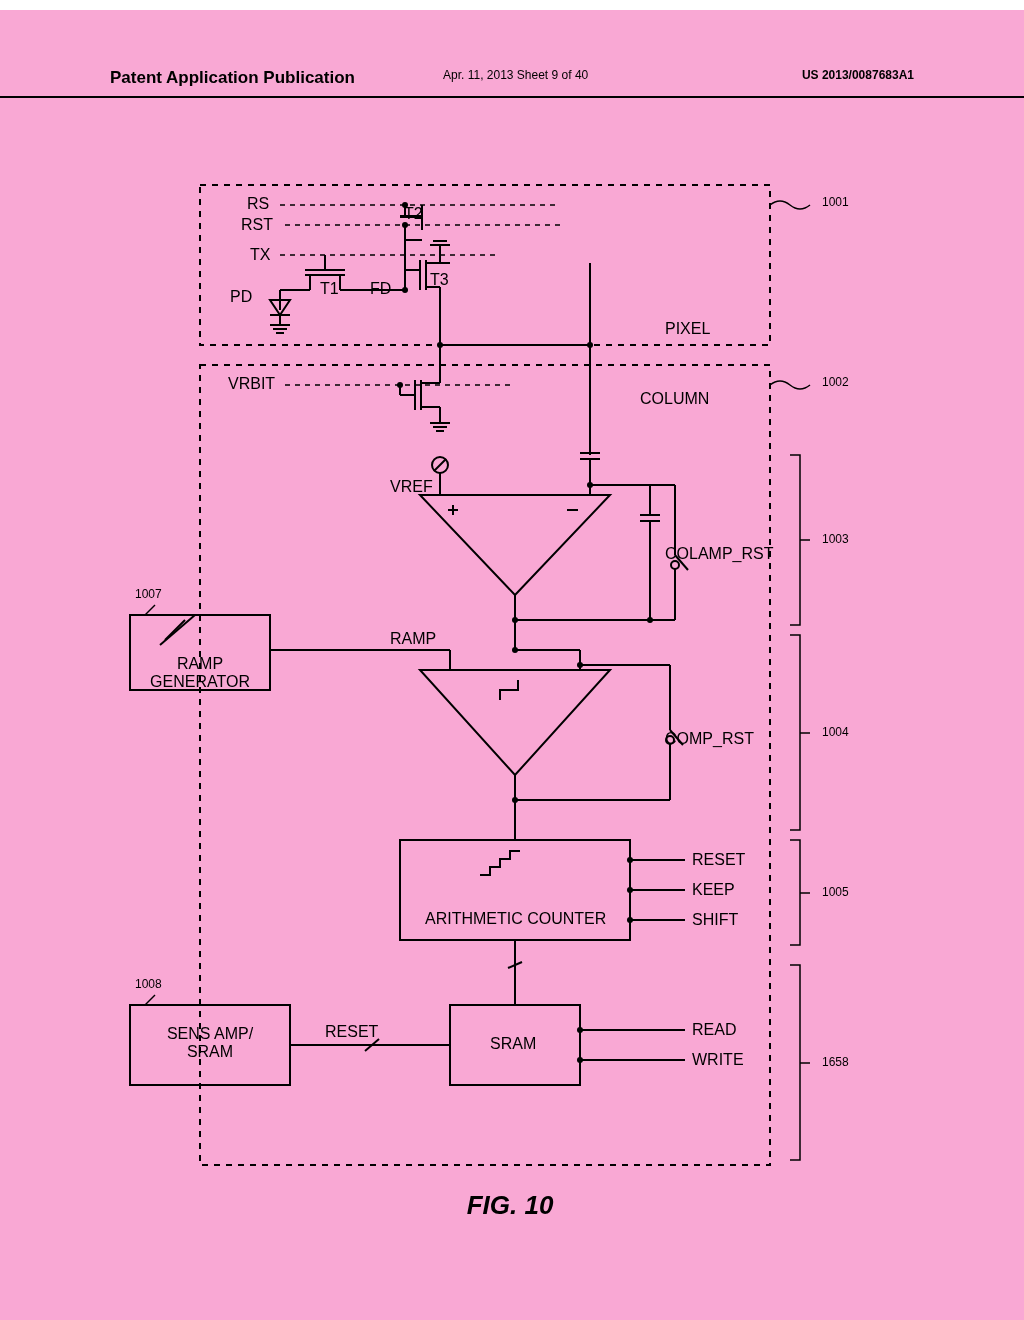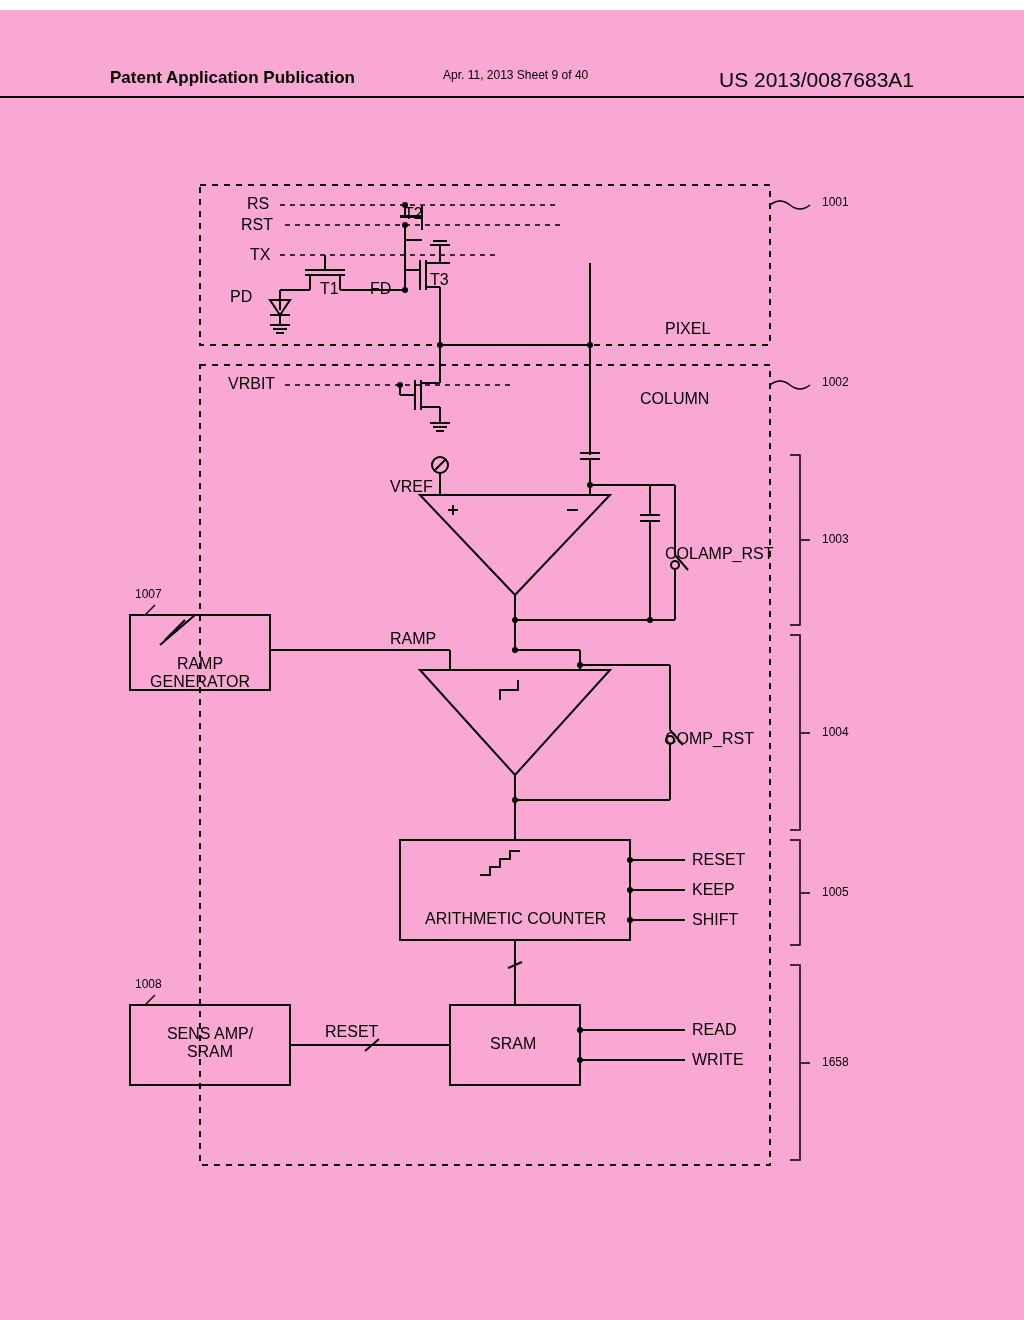--- a/index.html
+++ b/index.html
@@ -33,22 +33,22 @@
   .hdr-mid {
     position: absolute;
     left: 443px;
     top: 0;
     font-size: 12px;
   }
   .hdr-right {
     position: absolute;
     right: 110px;
     top: 0;
-    font-weight: normal;
-    font-size: 21px;
+    font-weight: bold;
+    font-size: 12px;
   }
   .figure {
     position: absolute;
     left: 110px;
     top: 165px;
     width: 800px;
     height: 1060px;
   }
   .label {
     position: absolute;
@@ -309,15 +309,16 @@
 
     <span class="ref" style="left:712px;top:20px">1001</span>
     <span class="ref" style="left:712px;top:200px">1002</span>
     <span class="ref" style="left:712px;top:357px">1003</span>
     <span class="ref" style="left:712px;top:550px">1004</span>
     <span class="ref" style="left:712px;top:710px">1005</span>
     <span class="ref" style="left:712px;top:880px">1658</span>
     <span class="ref italic" style="left:25px;top:412px">1007</span>
     <span class="ref italic" style="left:25px;top:802px">1008</span>
 
+    <div class="fig-title">FIG. 10</div>
   </div>
 
 </div>
 
 </body></html>

